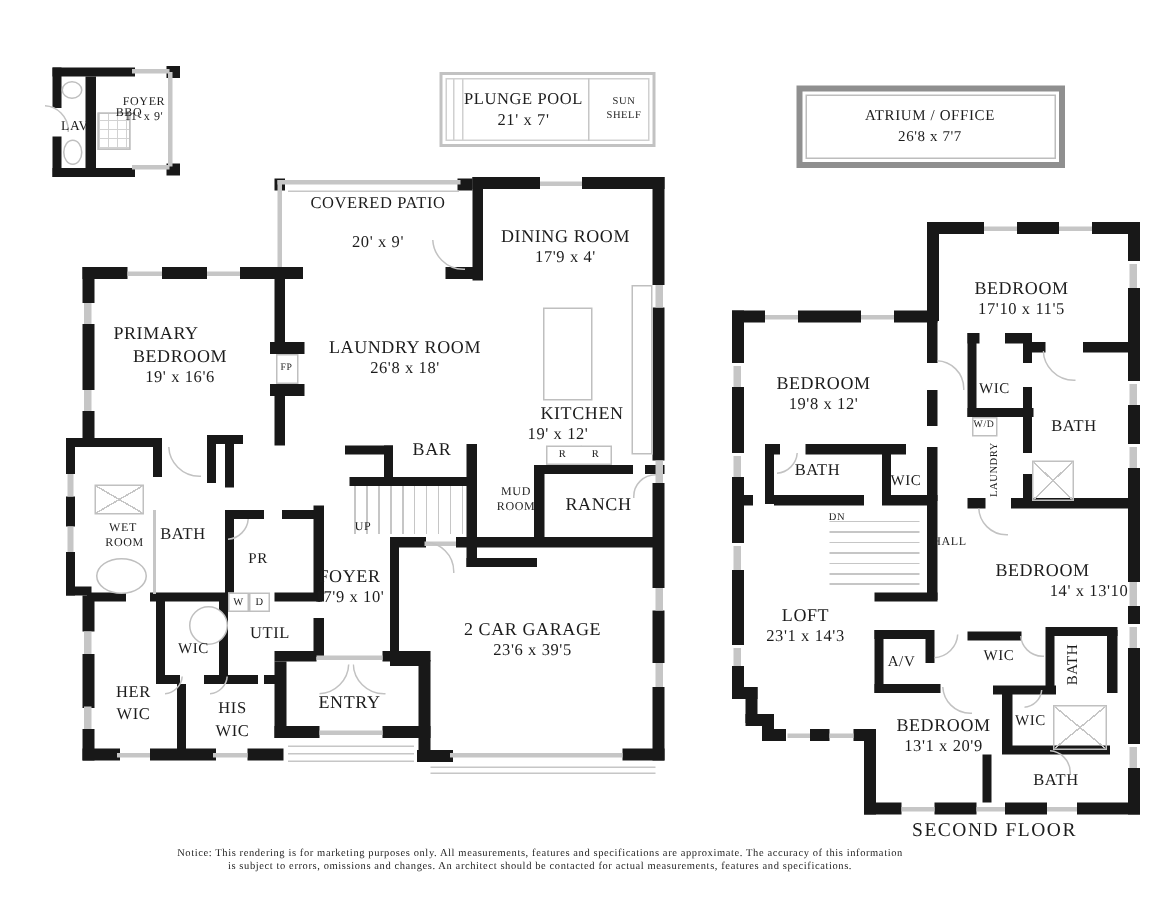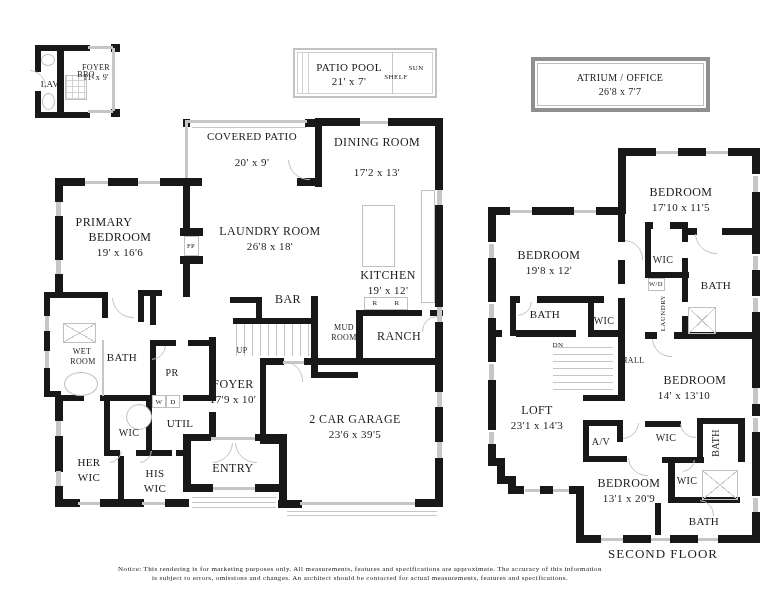--- a/index.html
+++ b/index.html
@@ -314,47 +314,47 @@
       </div>
     </div>
 
 
   <div class="pool" style="left:293px;top:48px;width:144px;height:50px">
     <div class="pool-inner"></div>
     <div style="position:absolute;top:2px;bottom:2px;right:42px;width:1px;background:#c6c6c6"></div>
     <div style="position:absolute;top:2px;bottom:2px;left:7px;width:1px;background:#d0d0d0"></div>
     <div style="position:absolute;top:2px;bottom:2px;left:13px;width:1px;background:#d0d0d0"></div>
   </div>
-  <div class="lbl s11" style="left:349px;top:67px">PATIO POOL</div>
+  <div class="lbl s11" style="left:349px;top:67px">PLUNGE POOL</div>
   <div class="lbl s11" style="left:349px;top:81px">21' x 7'</div>
   <div class="lbl s7" style="left:416px;top:68px">SUN</div>
-  <div class="lbl s7" style="left:396px;top:77px">SHELF</div>
+  <div class="lbl s7" style="left:416px;top:77px">SHELF</div>
 
   <div class="atrium" style="left:531px;top:57px;width:179px;height:55px">
     <div class="atrium-inner"></div>
   </div>
   <div class="lbl s10" style="left:620px;top:78px">ATRIUM / OFFICE</div>
   <div class="lbl s10" style="left:620px;top:92px">26'8 x 7'7</div>
 
   <div class="lbl s9" style="left:50px;top:84px">LAV</div>
   <div class="lbl s8" style="left:96px;top:68px">FOYER</div>
   <div class="lbl s8" style="left:96px;top:78px">11' x 9'</div>
   <div class="lbl s8" style="left:86px;top:75px">BBQ</div>
 
   <div class="lbl s11" style="left:252px;top:136px">COVERED PATIO</div>
   <div class="lbl s11" style="left:252px;top:162px">20' x 9'</div>
-  <div class="lbl s12" style="left:377px;top:142px">DINING ROOM</div>
-  <div class="lbl s11" style="left:377px;top:172px">17'2 x 13'</div>
+  <div class="lbl s12" style="left:377px;top:157px">DINING ROOM</div>
+  <div class="lbl s11" style="left:377px;top:172px">17'9 x 4'</div>
   <div class="lbl s12" style="left:104px;top:222px">PRIMARY</div>
   <div class="lbl s12" style="left:120px;top:237px">BEDROOM</div>
   <div class="lbl s11" style="left:120px;top:252px">19' x 16'6</div>
   <div class="lbl s12" style="left:270px;top:231px">LAUNDRY ROOM</div>
   <div class="lbl s11" style="left:270px;top:246px">26'8 x 18'</div>
   <div class="lbl s12" style="left:388px;top:275px">KITCHEN</div>
-  <div class="lbl s11" style="left:388px;top:290px">19' x 12'</div>
+  <div class="lbl s11" style="left:372px;top:290px">19' x 12'</div>
   <div class="lbl s6" style="left:191px;top:246px">FP</div>
   <div class="lbl s12" style="left:288px;top:299px">BAR</div>
   <div class="lbl s8" style="left:344px;top:328px">MUD</div>
   <div class="lbl s8" style="left:344px;top:338px">ROOM</div>
   <div class="lbl s12" style="left:399px;top:336px">RANCH</div>
   <div class="lbl s8" style="left:242px;top:351px">UP</div>
   <div class="lbl s8" style="left:82px;top:352px">WET</div>
   <div class="lbl s8" style="left:83px;top:362px">ROOM</div>
   <div class="lbl s11" style="left:122px;top:357px">BATH</div>
   <div class="lbl s10" style="left:172px;top:373px">PR</div>
@@ -380,21 +380,21 @@
   <div class="lbl s11" style="left:549px;top:270px">19'8 x 12'</div>
   <div class="lbl s10" style="left:663px;top:260px">WIC</div>
   <div class="lbl s11" style="left:716px;top:285px">BATH</div>
   <div class="lbl s6" style="left:656px;top:284px">W/D</div>
   <div class="lbl s7 vert" style="left:663px;top:313px">LAUNDRY</div>
   <div class="lbl s11" style="left:545px;top:314px">BATH</div>
   <div class="lbl s10" style="left:604px;top:321px">WIC</div>
   <div class="lbl s7" style="left:558px;top:345px">DN</div>
   <div class="lbl s8" style="left:633px;top:361px">HALL</div>
   <div class="lbl s12" style="left:695px;top:380px">BEDROOM</div>
-  <div class="lbl s11" style="left:684px;top:395px">14' x 13'10</div>
+  <div class="lbl s11" style="left:726px;top:395px">14' x 13'10</div>
   <div class="lbl s12" style="left:537px;top:410px">LOFT</div>
   <div class="lbl s11" style="left:537px;top:425px">23'1 x 14'3</div>
   <div class="lbl s10" style="left:601px;top:442px">A/V</div>
   <div class="lbl s10" style="left:666px;top:438px">WIC</div>
   <div class="lbl s10 vert" style="left:716px;top:443px">BATH</div>
   <div class="lbl s10" style="left:687px;top:481px">WIC</div>
   <div class="lbl s12" style="left:629px;top:483px">BEDROOM</div>
   <div class="lbl s11" style="left:629px;top:498px">13'1 x 20'9</div>
   <div class="lbl s11" style="left:704px;top:521px">BATH</div>
   <div class="lbl s13" style="left:663px;top:553px">SECOND FLOOR</div>

